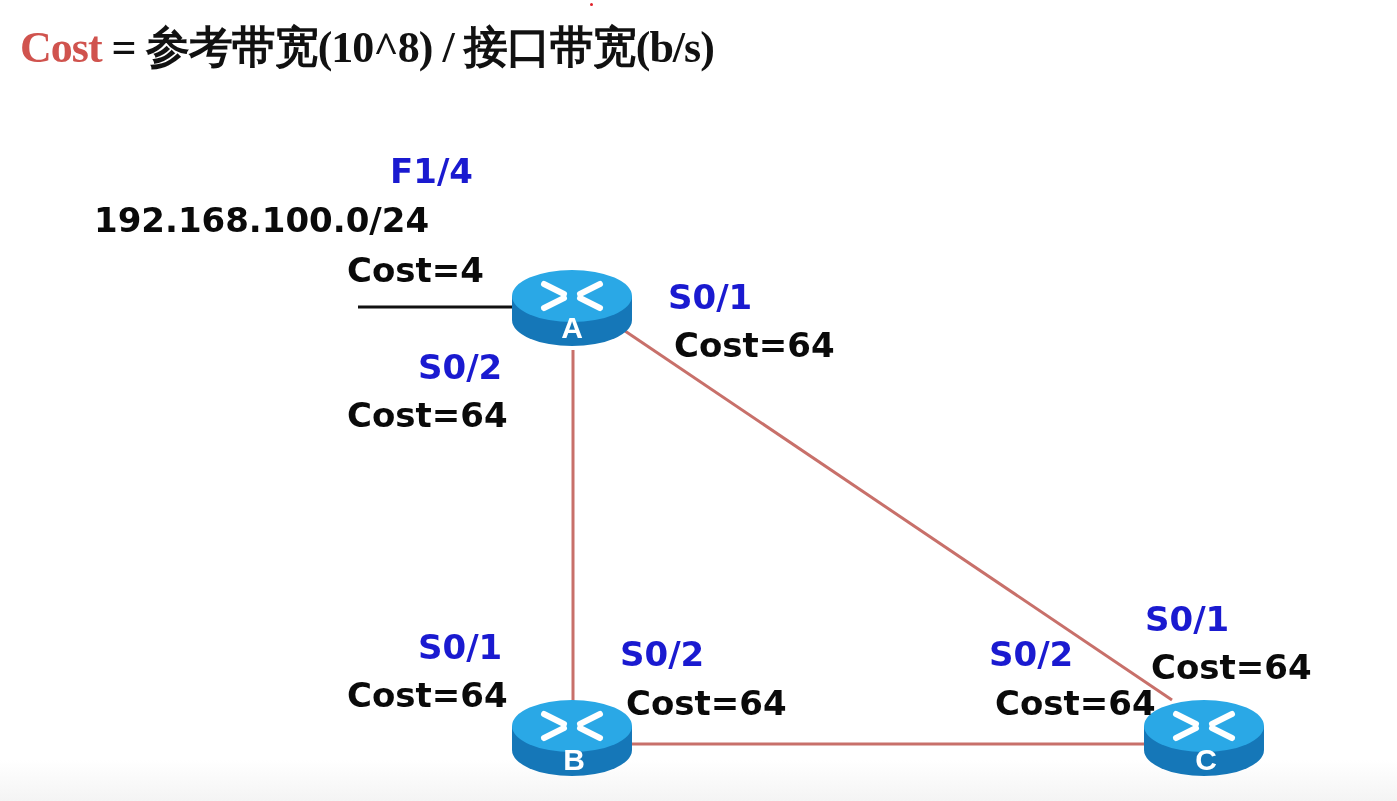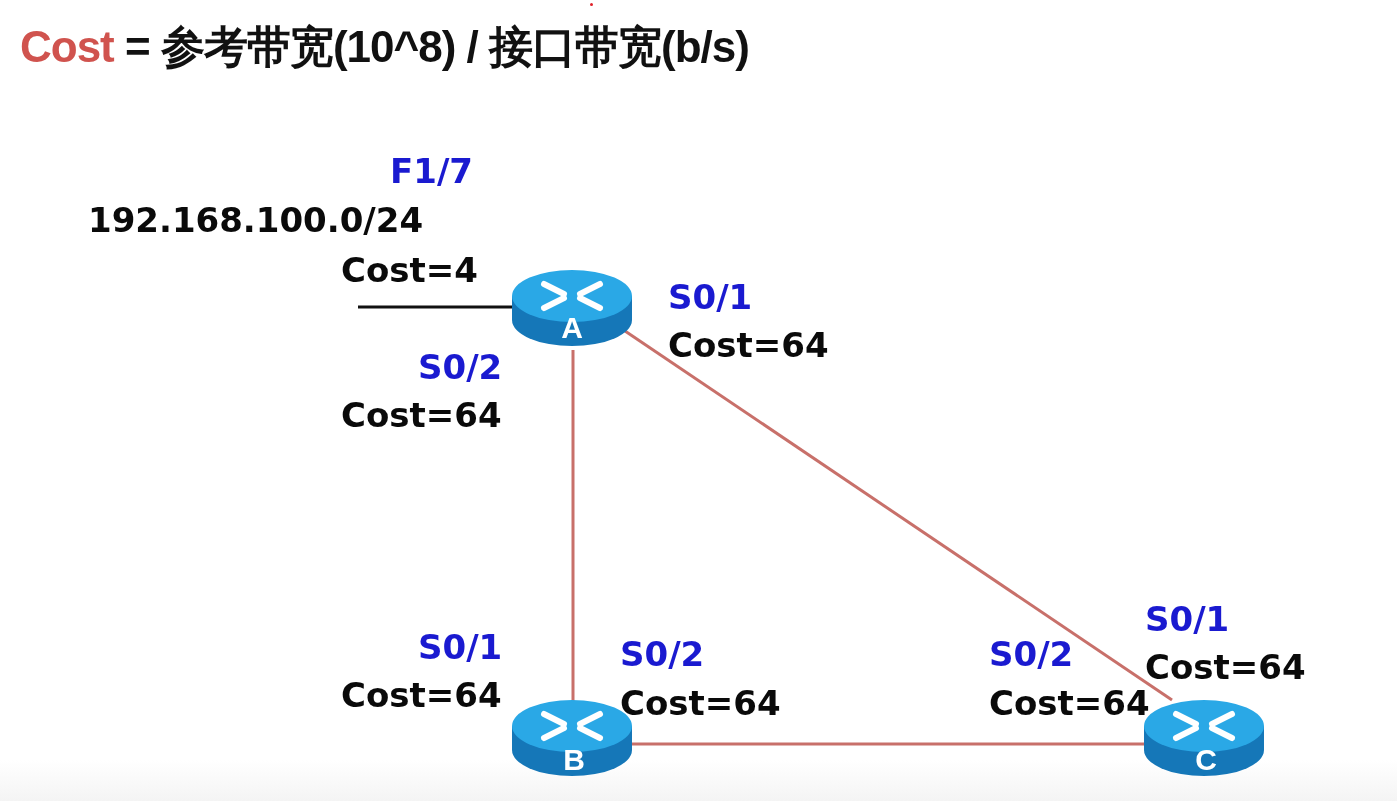--- a/index.html
+++ b/index.html
@@ -3,27 +3,27 @@
 <meta charset="utf-8">
 <style>
   html, body { margin:0; padding:0; }
   body {
     width:1397px; height:801px; position:relative; overflow:hidden;
     background: linear-gradient(to bottom, #ffffff 0px, #ffffff 760px, #f4f4f4 801px);
     font-family: "DejaVu Sans", sans-serif;
   }
   .title {
     position:absolute; left:20px; top:18px; font-size:44px; font-weight:bold;
-    font-family: Liberation Sans, sans-serif; color:#111; letter-spacing:-1px;
+    font-family: Liberation Serif, serif; color:#111; letter-spacing:-1px;
     white-space:nowrap;
   }
   .title .cost-word { color:#d0534e; }
   .lbl { position:absolute; font-weight:bold; font-size:34px; white-space:nowrap; line-height:1; font-family:"DejaVu Sans", sans-serif; }
   .blue { color:#1a1ad0; }
-  .black { color:#0a0a0a; }
+  .black { color:#0a0a0a;margin-left:6px; }
   svg.links { position:absolute; left:0; top:0; }
   .router { position:absolute; width:124px; height:82px; }
   .red-dot { position:absolute; left:590px; top:3px; width:3px; height:3px; background:#e0222a; border-radius:50%; }
 </style>
 </head>
 <body>
 
 <div class="red-dot"></div>
 
 <div class="title">
@@ -66,21 +66,21 @@
   <ellipse cx="62" cy="28" rx="60" ry="26" fill="#2aa8e6"></ellipse>
   <g stroke="#fff" stroke-width="6" fill="none" stroke-linecap="round">
     <line x1="34" y1="16" x2="54" y2="26"></line>
       <line x1="90" y1="16" x2="70" y2="26"></line>
     <line x1="34" y1="40" x2="54" y2="30"></line>
       <line x1="90" y1="40" x2="70" y2="30"></line>
   </g>
   <text x="64" y="72" text-anchor="middle" font-family="Liberation Sans, sans-serif" font-weight="bold" font-size="30" fill="#fff">C</text>
 </svg>
 
-<div class="lbl blue" style="left:390px; top:154px;">F1/7</div>
+<div class="lbl blue" style="left:390px; top:154px;">F1/4</div>
 <div class="lbl black" style="left:88px; top:203px;">192.168.100.0/24</div>
 <div class="lbl black" style="left:341px; top:253px;">Cost=4</div>
 <div class="lbl blue" style="left:668px; top:280px;">S0/1</div>
 <div class="lbl black" style="left:668px; top:328px;">Cost=64</div>
 <div class="lbl blue" style="left:418px; top:350px;">S0/2</div>
 <div class="lbl black" style="left:341px; top:398px;">Cost=64</div>
 
 <div class="lbl blue" style="left:418px; top:630px;">S0/1</div>
 <div class="lbl black" style="left:341px; top:678px;">Cost=64</div>
 <div class="lbl blue" style="left:620px; top:637px;">S0/2</div>

